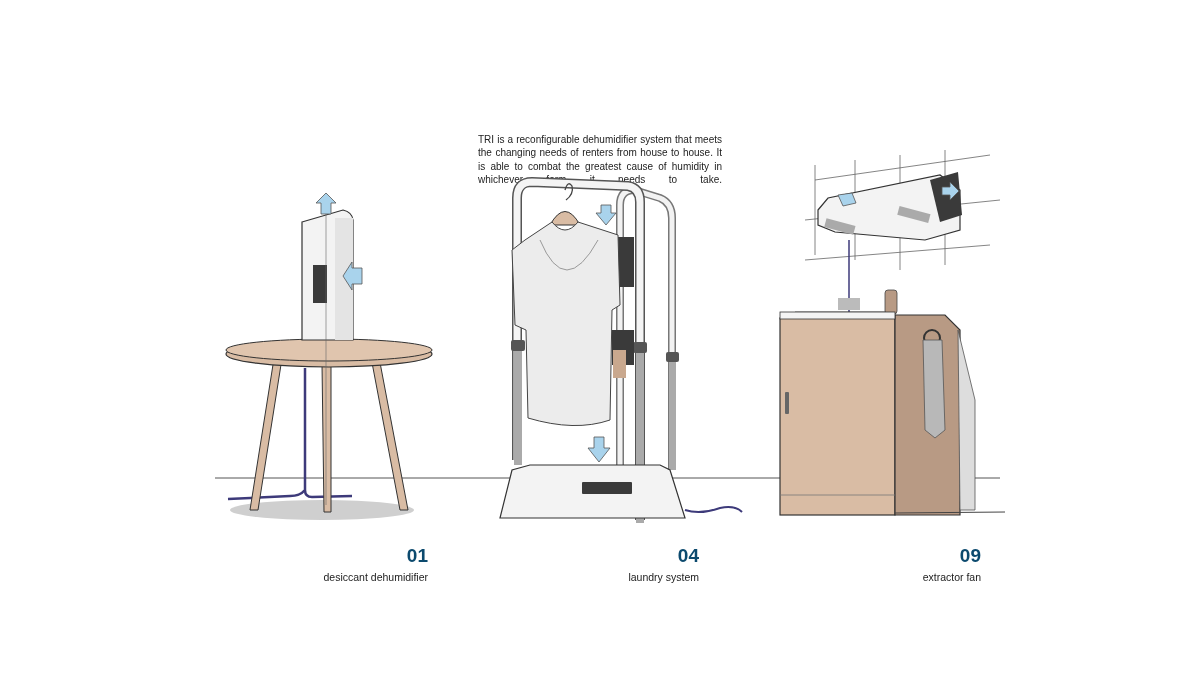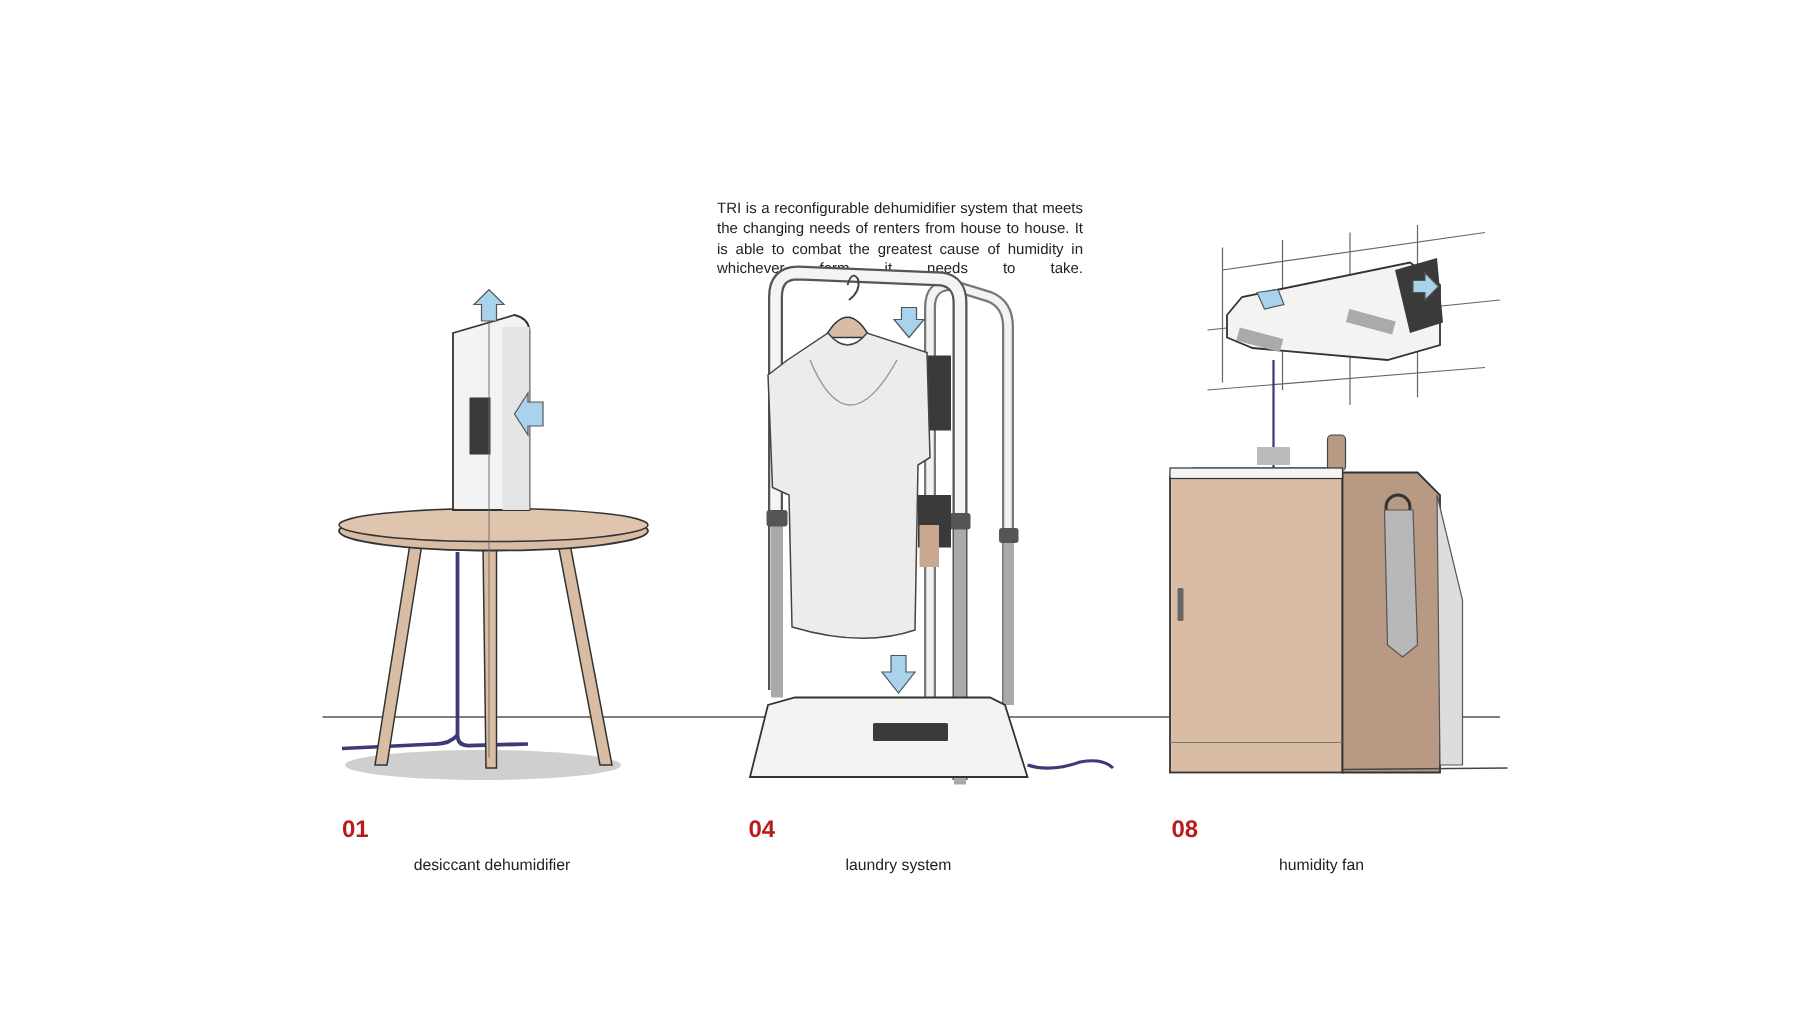--- a/index.html
+++ b/index.html
@@ -1,19 +1,19 @@
 <!DOCTYPE html>
 <html><head>
 <meta charset="utf-8">
 <style>
   html, body { margin:0; padding:0; background:#ffffff; }
   body { width:1200px; height:675px; position:relative; overflow:hidden; font-family:"Liberation Sans", sans-serif; color:#1a1a1a; }
   .intro { position:absolute; left:478px; top:91px; width:244px; font-size:10px; line-height:13.4px; text-align:justify; text-align-last:justify; color:#222;margin-top:42px; }
-  .num { position:absolute; font-size:16px; font-weight:bold; color:#b91c1c; text-align:left; width:200px; }
-  .label { position:absolute; font-size:10.5px; color:#222; text-align:center; width:200px; }
+  .num { position:absolute; font-size:19px; font-weight:bold; color:#0c4a6e; text-align:right; width:200px; }
+  .label { position:absolute; font-size:10.5px; color:#222; text-align:right; width:200px; }
   svg.scene { position:absolute; left:0; top:0; }
 </style>
 </head>
 <body>
 
 <div class="intro">TRI is a reconfigurable dehumidifier system that meets the changing needs of renters from house to house. It is able to combat the greatest cause of humidity in whichever form it needs to take.</div>
 
 <svg class="scene" width="1200" height="675" viewBox="0 0 1200 675">
 
   <line x1="215" y1="478" x2="1000" y2="478" stroke="#555" stroke-width="1"></line>
@@ -106,14 +106,14 @@
     <line x1="895" y1="513" x2="1005" y2="512" stroke="#444" stroke-width="1"></line>
   </g>
 </svg>
 
 <div class="num" style="left:228px; top:545px;">01</div>
 <div class="label" style="left:228px; top:571px;">desiccant dehumidifier</div>
 
 <div class="num" style="left:499px; top:545px;">04</div>
 <div class="label" style="left:499px; top:571px;">laundry system</div>
 
-<div class="num" style="left:781px; top:545px;">08</div>
-<div class="label" style="left:781px; top:571px;">humidity fan</div>
+<div class="num" style="left:781px; top:545px;">09</div>
+<div class="label" style="left:781px; top:571px;">extractor fan</div>
 
 </body></html>

